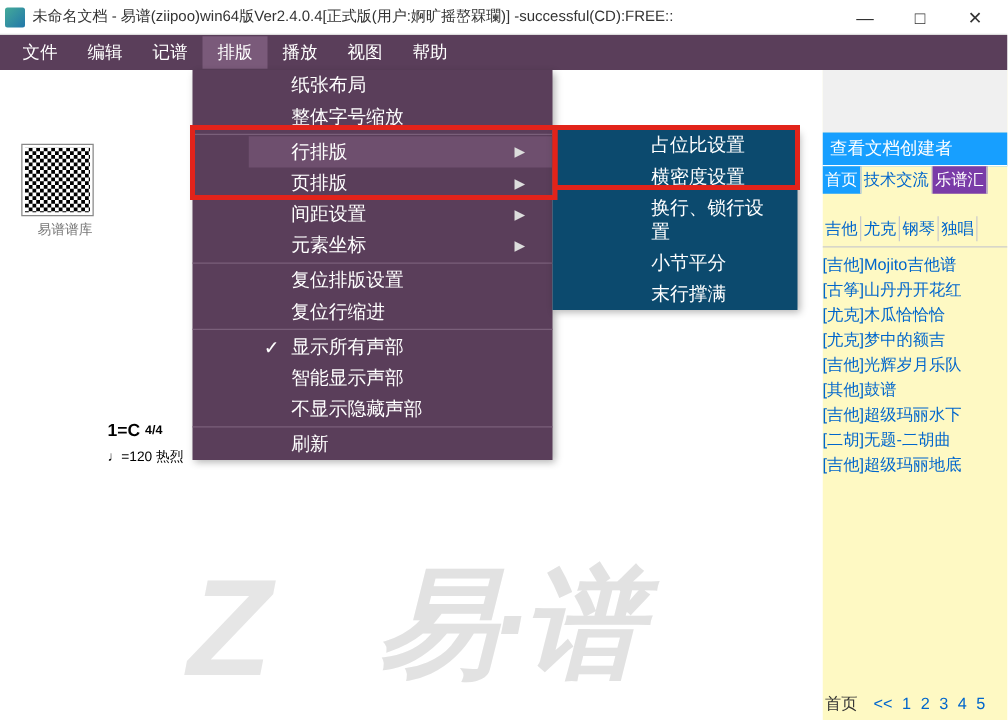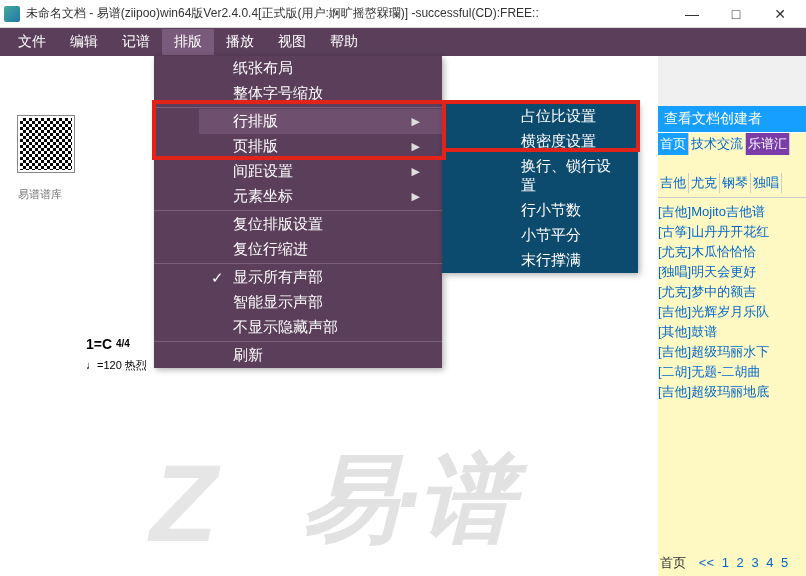--- a/index.html
+++ b/index.html
@@ -13,21 +13,21 @@
 
 .menubar { height: 28px; background: #5a3e5a; display: flex; align-items: center; padding: 0 6px; }
 .menu-item { color: #fff; font-size: 14px; padding: 4px 12px; cursor: pointer; }
 .menu-item.active { background: #7a5a7a; }
 
 .workspace { display: flex; height: calc(576px - 56px); position: relative; }
 .canvas { flex: 1; background: #fff; position: relative; padding: 60px 20px 20px 20px; }
 .qr { position: absolute; top: 60px; left: 18px; }
 .qr-code { width: 56px; height: 56px; background: 
   repeating-conic-gradient(#000 0 25%, #fff 0 50%) 0 0/6px 6px; border: 2px solid #fff; outline: 1px solid #888; }
-.qr-label { font-size: 11px; color: #777; margin-top: 15px; text-align: left; }
+.qr-label { font-size: 11px; color: #777; margin-top: 4px; text-align: right; }
 .score { position: absolute; top: 280px; left: 86px; font-size: 14px; }
 .score-line1 { font-weight: bold; }
 .score-tempo { font-size: 11px; margin-top: 6px; }
 .score-notes { margin-top: 20px; font-family: monospace; font-weight: bold; letter-spacing: 8px; font-size: 15px; }
 .bar-line { display: inline-block; width: 2px; height: 18px; background: #000; vertical-align: middle; margin-left: -4px; }
 
 .watermark { position: absolute; right: 150px; bottom: 10px; font-size: 96px; color: #e2e2e2; font-weight: bold; pointer-events: none; font-style: italic; letter-spacing: -6px; }
 .wm-z { position: absolute; left: 150px; bottom: 10px; font-size: 110px; color: #e6e6e6; font-weight: bold; pointer-events: none; font-style: italic; }
 
 .sidebar { width: 148px; background: #fef9c3; border-left: 0; font-size: 13px; display: flex; flex-direction: column; }
@@ -108,21 +108,20 @@
     <div class="side-cat" id="side-cats">
         <span class="cat-item">吉他</span>
         <span class="cat-item">尤克</span>
         <span class="cat-item">钢琴</span>
         <span class="cat-item">独唱</span>
       </div>
     <div class="song-list" id="song-list">
         <div class="song">[吉他]Mojito吉他谱</div>
         <div class="song">[古筝]山丹丹开花红</div>
         <div class="song">[尤克]木瓜恰恰恰</div>
-        <div class="song">[独唱]明天会更好</div>
         <div class="song">[尤克]梦中的额吉</div>
         <div class="song">[吉他]光辉岁月乐队</div>
         <div class="song">[其他]鼓谱</div>
         <div class="song">[吉他]超级玛丽水下</div>
         <div class="song">[二胡]无题-二胡曲</div>
         <div class="song">[吉他]超级玛丽地底</div>
       </div>
     <div class="pager">
       <span>首页</span>&nbsp;&nbsp;
       <a>&lt;&lt;</a>
@@ -174,19 +173,18 @@
     </div>
     <div class="dd-sep"></div>
     <div class="dd-item">
       <span>刷新</span>
     </div>
   </div>
 <div class="submenu" id="submenu">
     <div class="dd-item">占位比设置</div>
     <div class="dd-item">横密度设置</div>
     <div class="dd-item">换行、锁行设置</div>
-    <div class="dd-item">行小节数</div>
     <div class="dd-item">小节平分</div>
     <div class="dd-item">末行撑满</div>
   </div>
 
 <div class="red-box r1"></div>
 <div class="red-box r2"></div>
 
 </body></html>

